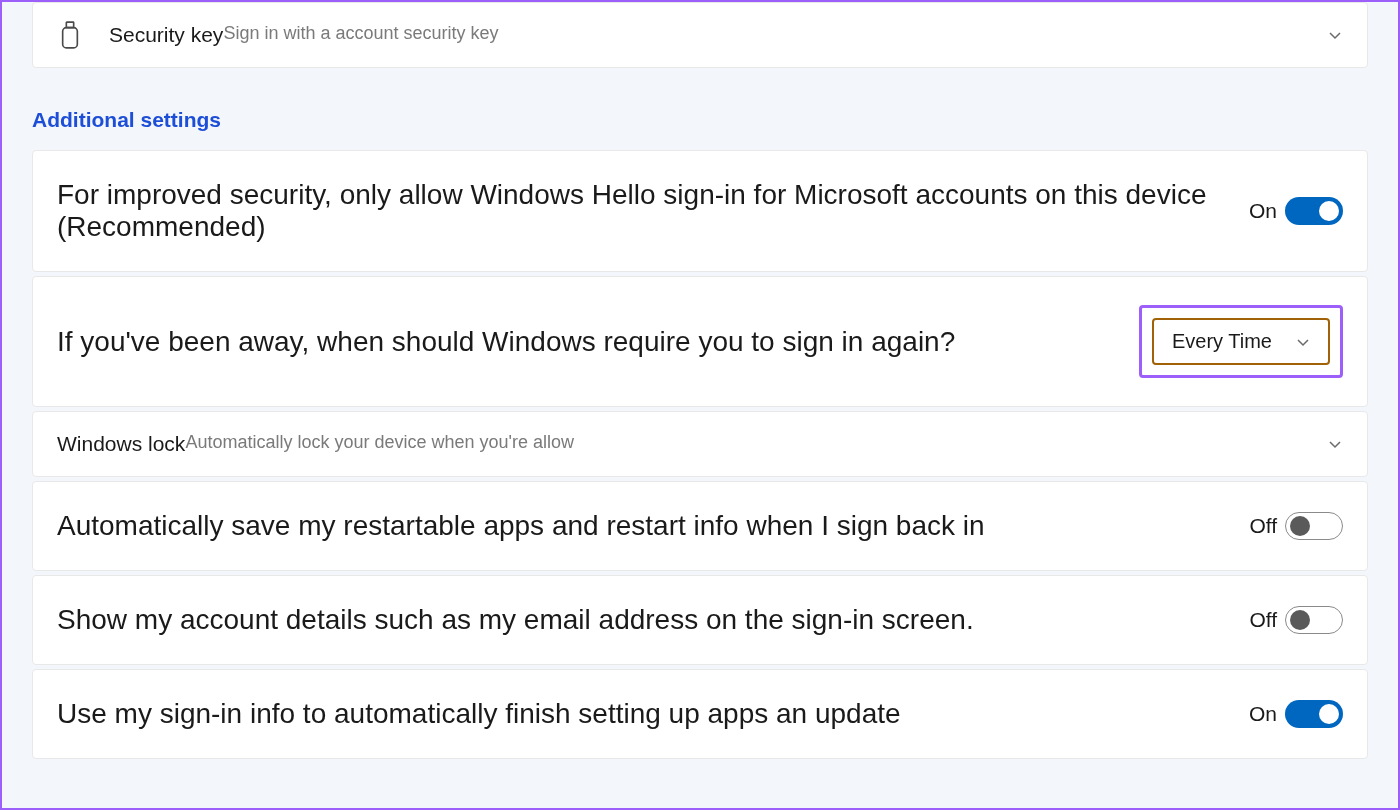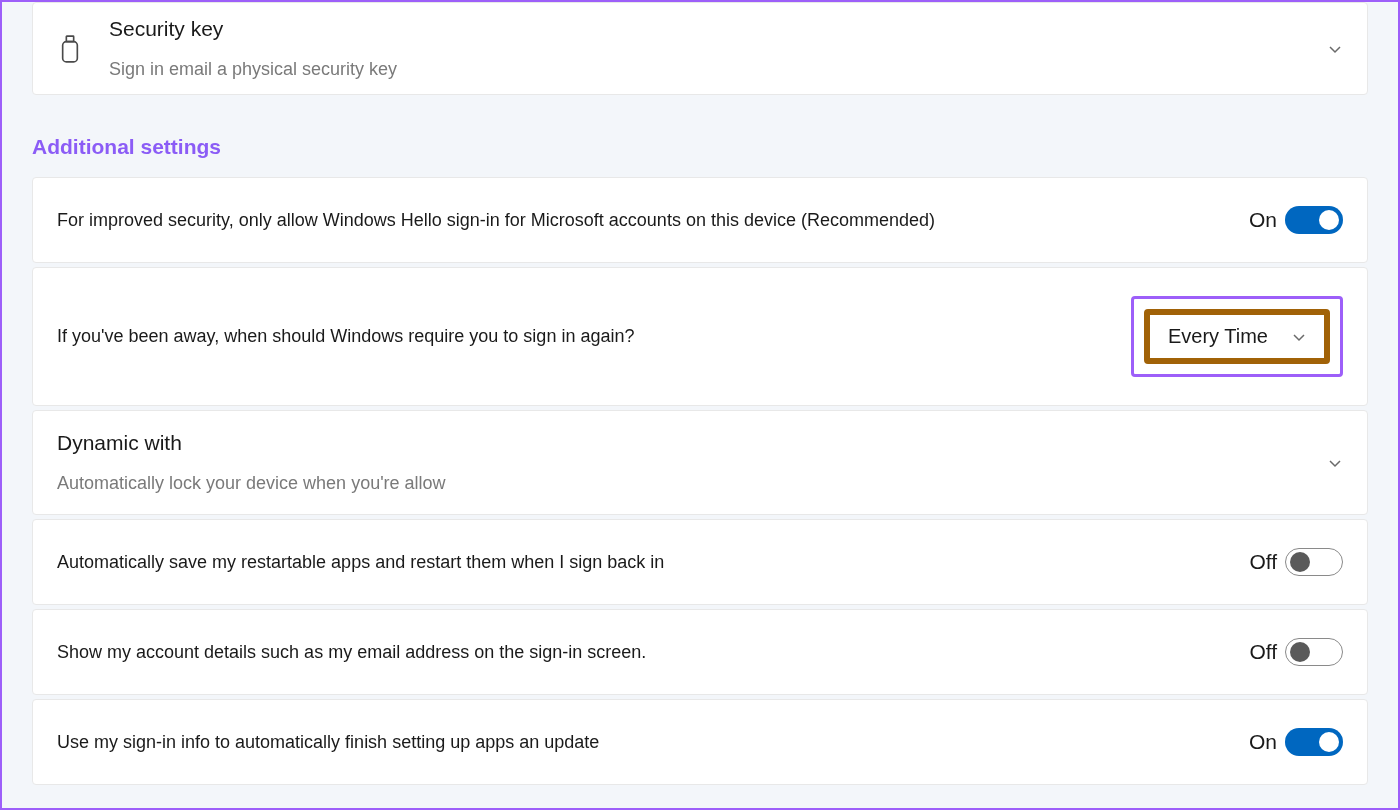--- a/index.html
+++ b/index.html
@@ -27,42 +27,42 @@
       justify-content: space-between;
     }
     .card-left {
       display: flex;
       align-items: center;
       gap: 26px;
       flex: 1;
     }
     .card-text {
       display: flex;
-      flex-direction: column;
-      gap: 18px;
+      flex-direction: row;
+      gap: 0;
     }
     .card-title {
       font-size: 21px;
       font-weight: 400;
       color: #1a1a1a;
     }
     .card-subtitle {
       font-size: 18px;
       color: #7a7a7a;
       font-weight: 400;
     }
     .card-plain-text {
-      font-size: 18px;
+      font-size: 28px;
       color: #1a1a1a;
       font-weight: 400;
     }
     .section-heading {
       font-size: 21px;
       font-weight: 600;
-      color: #8b5cf6;
+      color: #1d4ed8;
       margin: 40px 0 18px 0;
     }
     .chevron {
       width: 16px;
       height: 16px;
       display: inline-flex;
       align-items: center;
       justify-content: center;
     }
     .usb-icon {
@@ -113,21 +113,21 @@
     }
     .highlight-box {
       border: 3px solid #9d5ff9;
       padding: 10px;
       border-radius: 4px;
     }
     .dropdown {
       display: flex;
       align-items: center;
       gap: 24px;
-      border: 6px solid #a16207;
+      border: 2px solid #a16207;
       border-radius: 4px;
       padding: 10px 18px;
       background: #ffffff;
       cursor: pointer;
       font-size: 20px;
       color: #1a1a1a;
     }
     .dropdown-chevron {
       width: 14px;
       height: 14px;
@@ -147,21 +147,21 @@
 <div class="card first-card">
   <div class="card-left">
     <span class="usb-icon">
       <svg viewBox="0 0 24 32" width="22" height="30" fill="none" stroke="#4a4a4a" stroke-width="1.8">
         <rect x="8" y="2" width="8" height="6" rx="0.5"></rect>
         <rect x="4" y="8" width="16" height="22" rx="4"></rect>
       </svg>
     </span>
     <div class="card-text">
       <div class="card-title">Security key</div>
-      <div class="card-subtitle">Sign in email a physical security key</div>
+      <div class="card-subtitle">Sign in with a account security key</div>
     </div>
   </div>
   <span class="chevron">
     <svg viewBox="0 0 16 16" width="16" height="16" fill="none" stroke="#6a6a6a" stroke-width="1.5">
       <polyline points="3,6 8,11 13,6"></polyline>
     </svg>
   </span>
 </div>
 
 <div class="section-heading">Additional settings</div>
@@ -185,32 +185,32 @@
         <svg viewBox="0 0 14 14" width="14" height="14" fill="none" stroke="#6a6a6a" stroke-width="1.5">
           <polyline points="2,5 7,10 12,5"></polyline>
         </svg>
       </span>
     </div>
   </div>
 </div>
 
 <div class="card">
   <div class="card-text">
-    <div class="card-title">Dynamic with</div>
+    <div class="card-title">Windows lock</div>
     <div class="card-subtitle">Automatically lock your device when you're allow</div>
   </div>
   <span class="chevron">
     <svg viewBox="0 0 16 16" width="16" height="16" fill="none" stroke="#6a6a6a" stroke-width="1.5">
       <polyline points="3,6 8,11 13,6"></polyline>
     </svg>
   </span>
 </div>
 
 <div class="card card-tall">
-  <div class="card-plain-text">Automatically save my restartable apps and restart them when I sign back in</div>
+  <div class="card-plain-text">Automatically save my restartable apps and restart info when I sign back in</div>
   <div class="right-controls">
     <span class="toggle-label">Off</span>
     <div class="toggle off">
       <div class="toggle-knob"></div>
     </div>
   </div>
 </div>
 
 <div class="card card-tall">
   <div class="card-plain-text">Show my account details such as my email address on the sign-in screen.</div>

